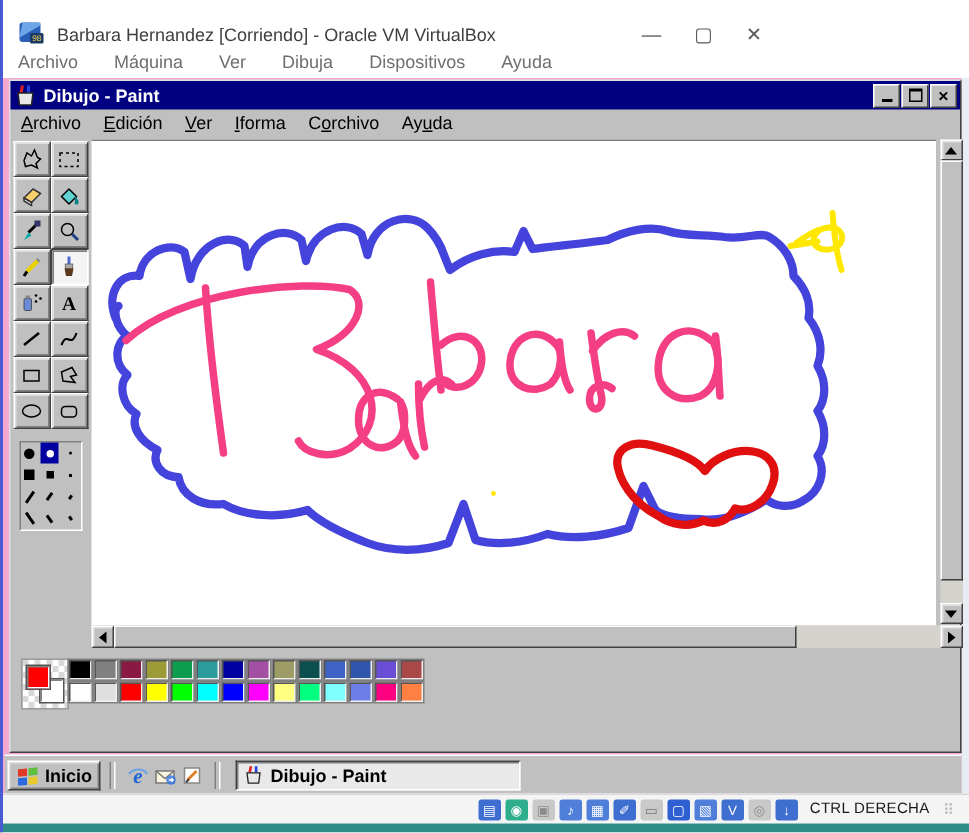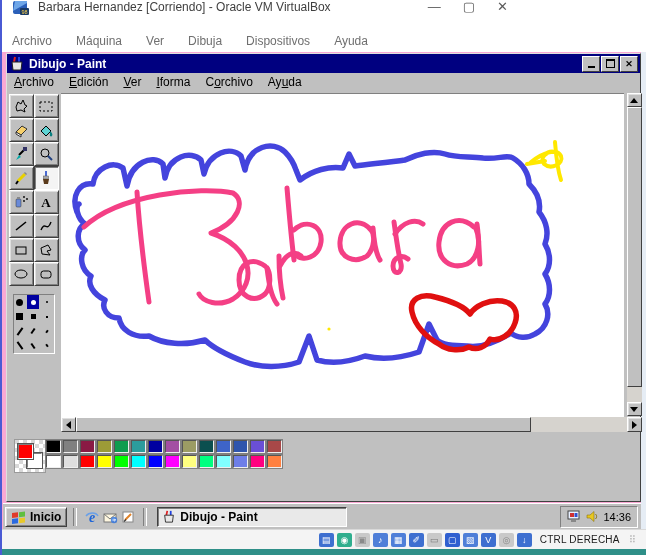--- a/index.html
+++ b/index.html
@@ -2,21 +2,21 @@
 <html><head>
 <meta charset="utf-8">
 <style>
   html,body{margin:0;padding:0;}
   body{width:646px;height:555px;position:relative;font-family:"Liberation Sans",sans-serif;
        background:#fff;overflow:hidden;}
   #left-edge{position:absolute;left:0;top:0;width:2px;height:555px;background:#4a5ad4;z-index:50;}
 
   
   #host-titlebar{position:absolute;left:0;top:0;width:522px;height:30px;background:#ffffff;
-       display:flex;align-items:flex-start;}
+       display:flex;align-items:flex-end;}
   #vm-icon{width:18px;height:16px;margin-left:12px;}
   #host-title{margin-left:8px;font-size:12px;color:#3f3f3f;}
   #host-controls{margin-left:auto;margin-right:14px;display:flex;gap:22px;color:#5a5a5a;font-size:13px;}
   #host-controls span{cursor:default;line-height:14px;}
   #host-menubar{position:absolute;left:0;top:30px;width:646px;height:22px;background:#ffffff;
        display:flex;align-items:center;gap:24px;padding-left:12px;box-sizing:border-box;
        font-size:12px;color:#6f6f6f;}
 
   
   #guest{position:absolute;left:0;top:52px;width:646px;height:477px;background:#f9a8d4;}
@@ -452,33 +452,20 @@
     </div>
     <div class="tb-sep"></div>
     <button id="task-btn">
       <svg width="14" height="13" viewBox="0 0 16 15">
         <line x1="6" y1="1" x2="5" y2="6" stroke="#e02020" stroke-width="2"></line>
         <line x1="10" y1="1" x2="10" y2="6" stroke="#2040e0" stroke-width="2"></line>
         <path d="M3 6 L13 6 L12 14 L4 14 Z" fill="#e8e8e8" stroke="#222" stroke-width="1"></path>
       </svg>
       <span>Dibujo - Paint</span>
     </button>
-    <div id="tray">
-      <svg width="15" height="13">
-        <rect x="1" y="1" width="11" height="8" fill="#e8f0ff" stroke="#444"></rect>
-          <rect x="3" y="3" width="4" height="4" fill="#d03030"></rect>
-          <rect x="7.5" y="3" width="3" height="4" fill="#3050d0"></rect>
-          <rect x="4" y="10" width="5" height="2" fill="#888"></rect>
-      </svg>
-      <svg width="13" height="13">
-        <polygon points="1,5 4,5 8,1.5 8,11.5 4,8 1,8" fill="#e8c820" stroke="#8a7410" stroke-width=".6"></polygon>
-        <path d="M9.5 4 C11 5.5 11 7.5 9.5 9" fill="none" stroke="#8a7410"></path>
-      </svg>
-      <span id="clock">14:36</span>
-    </div>
   </div>
 </div>
 
 <div id="vbox-bar">
   <span id="vb-icons" style="display:flex;gap:3px;">
       <span class="vb-ico" style="background: rgb(62, 111, 208); color: rgb(255, 255, 255);">▤</span>
       <span class="vb-ico" style="background: rgb(47, 174, 142); color: rgb(255, 255, 255);">◉</span>
       <span class="vb-ico" style="background: rgb(201, 201, 201); color: rgb(138, 138, 138);">▣</span>
       <span class="vb-ico" style="background: rgb(79, 127, 216); color: rgb(255, 255, 255);">♪</span>
       <span class="vb-ico" style="background: rgb(79, 127, 216); color: rgb(255, 255, 255);">▦</span>

